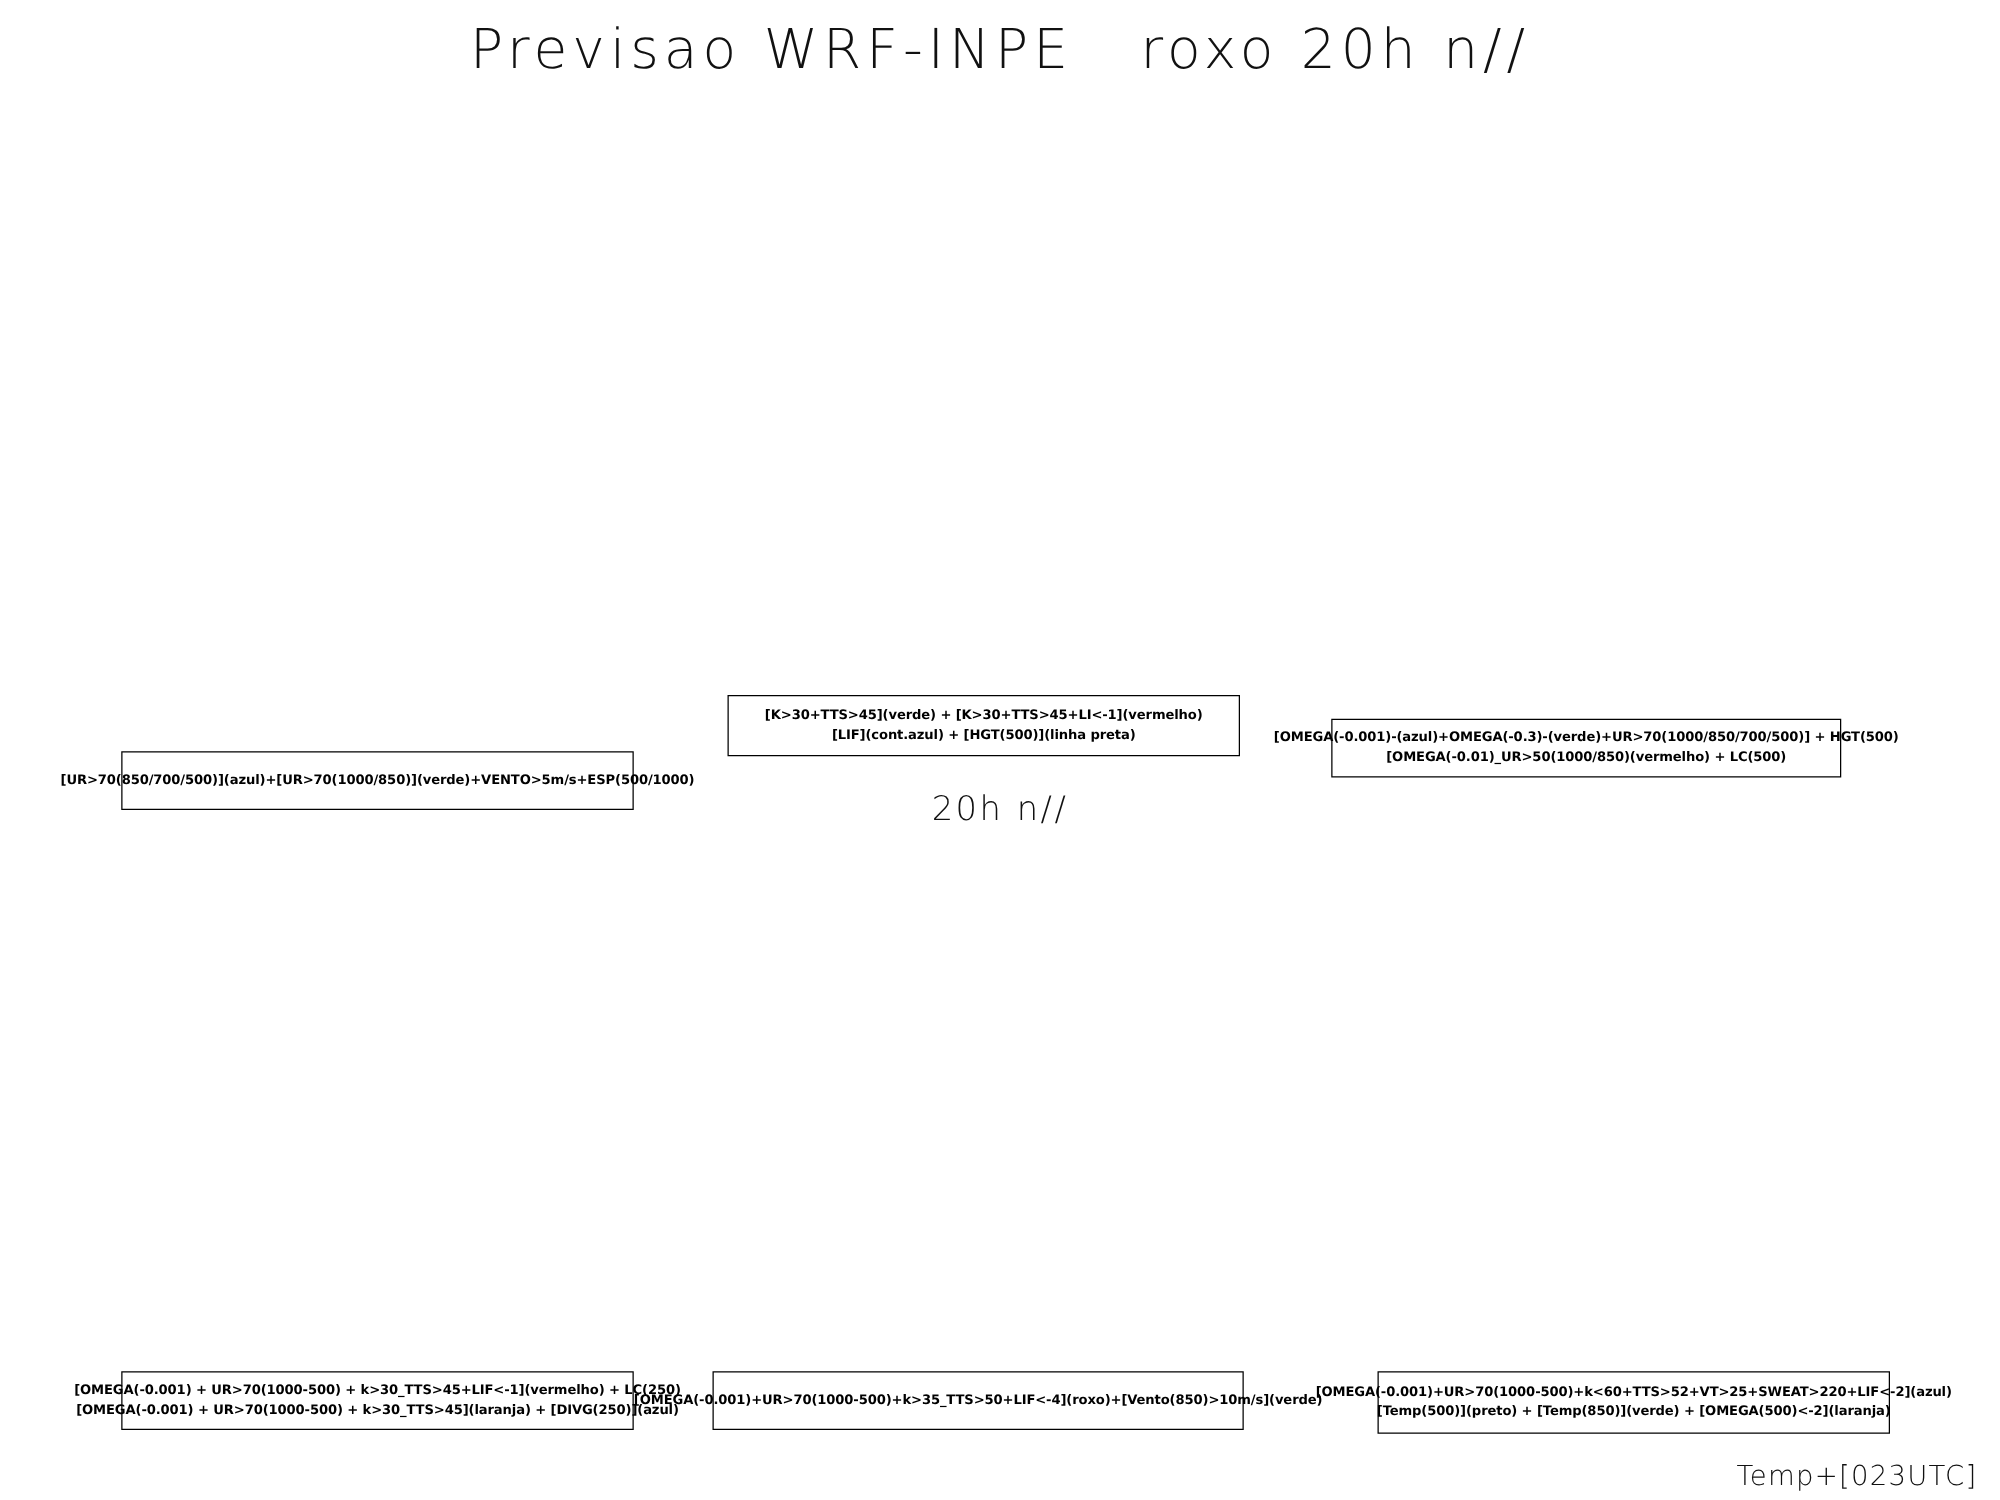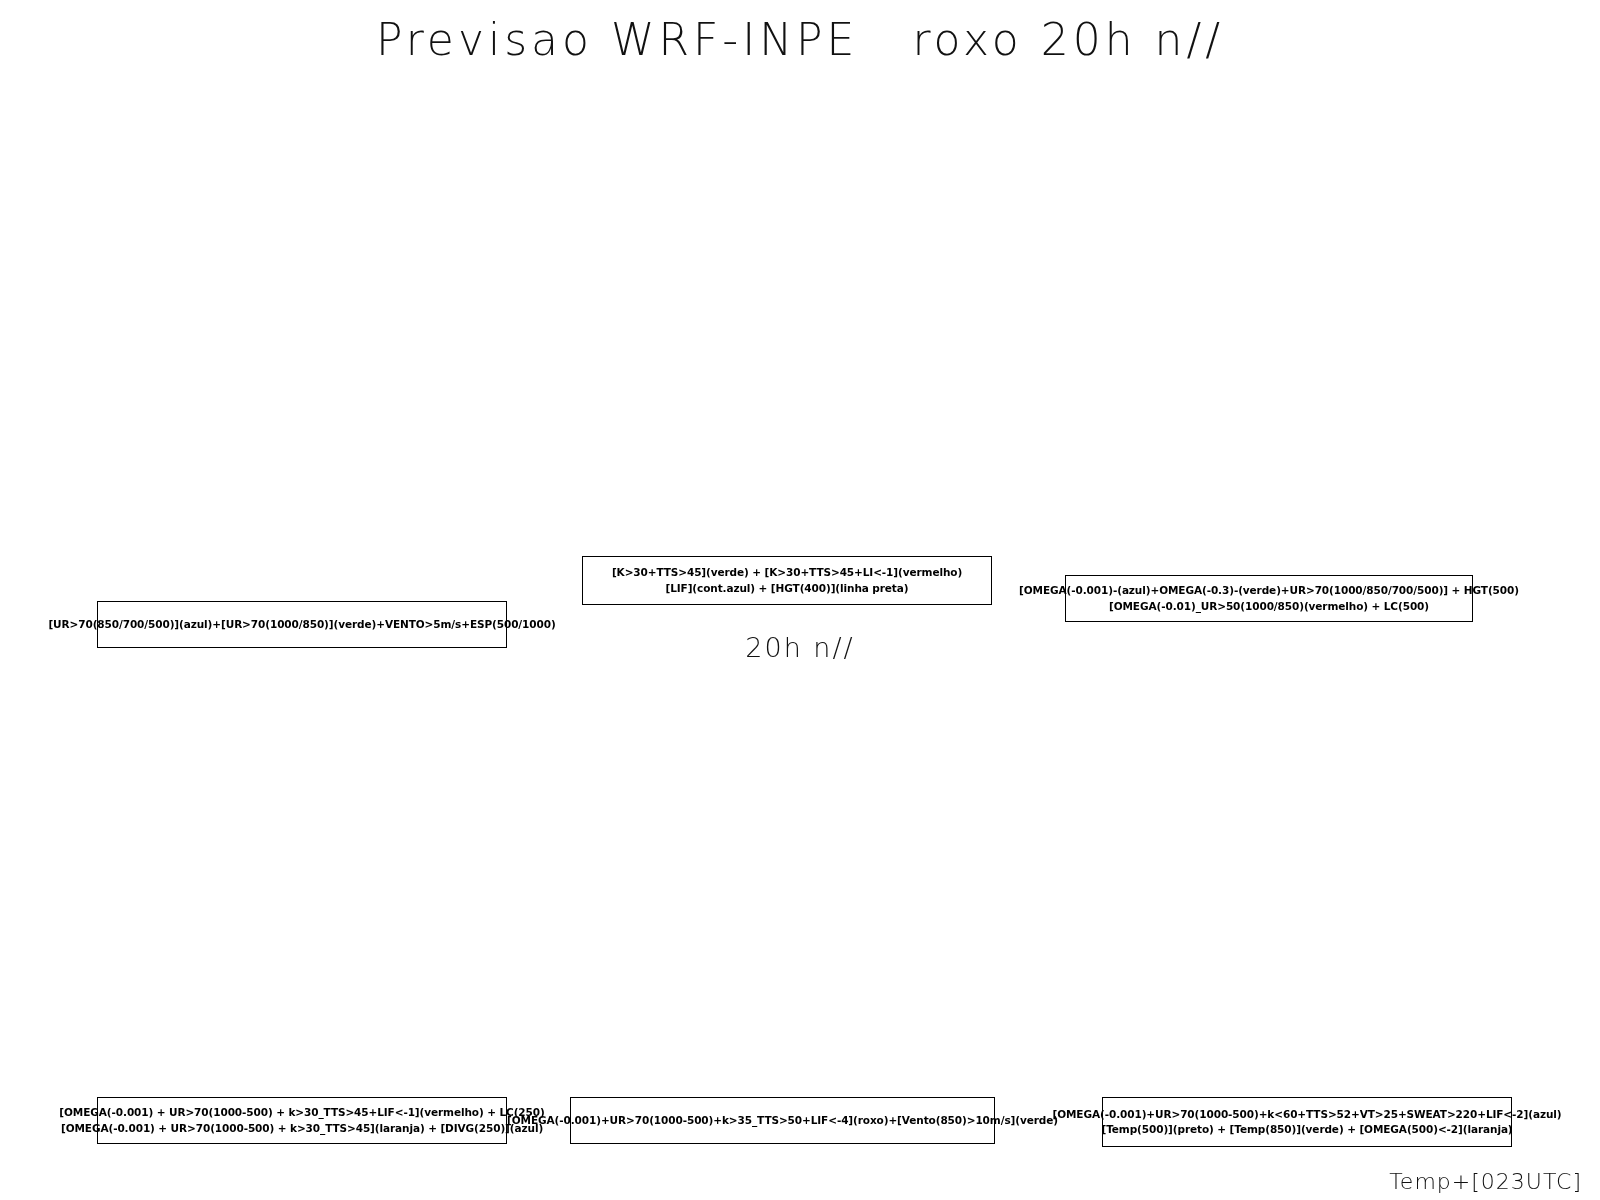--- a/index.html
+++ b/index.html
@@ -107,21 +107,21 @@
 <div class="map-panel" style="left:97px; top:655px; width:410px; height:435px;"></div>
 <div class="map-panel" style="left:570px; top:655px; width:425px; height:435px;"></div>
 <div class="map-panel" style="left:1065px; top:655px; width:410px; height:435px;"></div>
 
 <div class="legend-box lb-r1c1">
   <div class="legend-line">[UR&gt;70(850/700/500)](azul)+[UR&gt;70(1000/850)](verde)+VENTO&gt;5m/s+ESP(500/1000)</div>
 </div>
 
 <div class="legend-box lb-r1c2">
   <div class="legend-line">[K&gt;30+TTS&gt;45](verde)  +  [K&gt;30+TTS&gt;45+LI&lt;-1](vermelho)</div>
-  <div class="legend-line">[LIF](cont.azul)  +  [HGT(400)](linha preta)</div>
+  <div class="legend-line">[LIF](cont.azul)  +  [HGT(500)](linha preta)</div>
 </div>
 
 <div class="legend-box lb-r1c3">
   <div class="legend-line">[OMEGA(-0.001)-(azul)+OMEGA(-0.3)-(verde)+UR&gt;70(1000/850/700/500)]  +  HGT(500)</div>
   <div class="legend-line">[OMEGA(-0.01)_UR&gt;50(1000/850)(vermelho)  +  LC(500)</div>
 </div>
 
 <div class="mid-caption">20h n//</div>
 
 <div class="legend-box lb-r2c1">

